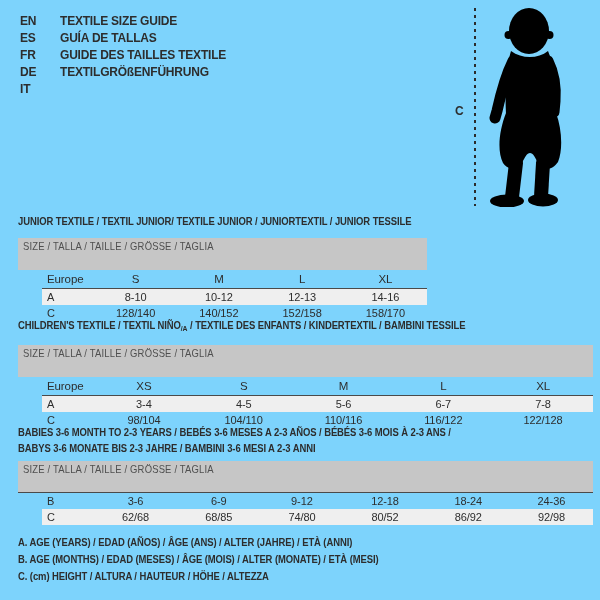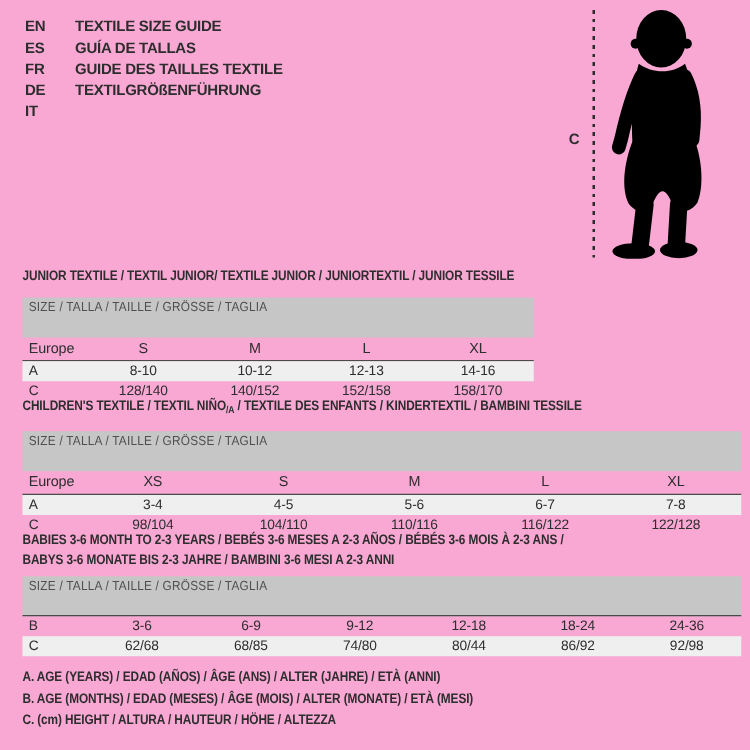--- a/index.html
+++ b/index.html
@@ -1,17 +1,17 @@
 <!DOCTYPE html>
 <html><head>
 <meta charset="utf-8">
 <style>
   html,body{margin:0;padding:0;background:#fff;}
   #page{
-    position:relative;width:600px;height:600px;background:#f9a8d4;overflow:hidden;
+    position:relative;width:600px;height:600px;background:#7dd3fc;overflow:hidden;
     font-family:"Liberation Sans", sans-serif;color:#2d2d2d;
     -webkit-font-smoothing:antialiased;
   }
   
   .lang-list{position:absolute;left:20px;top:13px;}
   .lang-row{display:flex;height:17px;line-height:17px;font-size:12px;font-weight:bold;letter-spacing:-0.2px;}
   .lang-code{width:40px;}
   .lang-title{white-space:nowrap;}
   
   .measure-line{
@@ -30,21 +30,21 @@
   .table{position:absolute;left:18px;}
   .t-junior{top:238px;width:409px;}
   .t-children{top:345px;width:575px;}
   .t-babies{top:461px;width:575px;}
   .bar{
     height:32px;line-height:16px;background:#c6c6c6;color:#4f4f4f;
     font-size:10.5px;padding-left:5px;box-sizing:border-box;
   }
   .bar .cond{display:inline-block;transform:scaleX(0.9);transform-origin:0 50%;white-space:nowrap;letter-spacing:0.2px;}
   .bar.ruled{border-bottom:1.5px solid #4a4a4a;}
-  .trow{display:grid;align-items:center;font-size:11px;letter-spacing:-0.1px;}
+  .trow{display:grid;align-items:center;font-size:11px;letter-spacing:-0.1px;margin-left:24px;}
   .cols4{grid-template-columns:52px repeat(4,1fr);}
   .cols5{grid-template-columns:52px repeat(5,1fr);}
   .cols6{grid-template-columns:52px repeat(6,1fr);}
   .trow{height:16px;}
   .trow.europe{height:18px;border-bottom:1.5px solid #4a4a4a;font-size:11.5px;}
   .trow.shade{background:#efefef;}
   .lbl{text-align:left;padding-left:5px;}
   .val{text-align:center;}
   
   .notes{position:absolute;left:18px;top:534px;}
@@ -170,21 +170,21 @@
       <span class="val">9-12</span>
       <span class="val">12-18</span>
       <span class="val">18-24</span>
       <span class="val">24-36</span>
     </div>
     <div class="trow shade cols6">
       <span class="lbl">C</span>
       <span class="val">62/68</span>
       <span class="val">68/85</span>
       <span class="val">74/80</span>
-      <span class="val">80/44</span>
+      <span class="val">80/52</span>
       <span class="val">86/92</span>
       <span class="val">92/98</span>
     </div>
   </div>
 
   <div class="notes">
     <div class="note-line">A. AGE (YEARS) / EDAD (AÑOS) / ÂGE (ANS) / ALTER (JAHRE) / ETÀ (ANNI)</div>
     <div class="note-line">B. AGE (MONTHS) / EDAD (MESES) / ÂGE (MOIS) / ALTER (MONATE) / ETÀ (MESI)</div>
     <div class="note-line">C. (cm) HEIGHT / ALTURA / HAUTEUR / HÖHE / ALTEZZA</div>
   </div>

